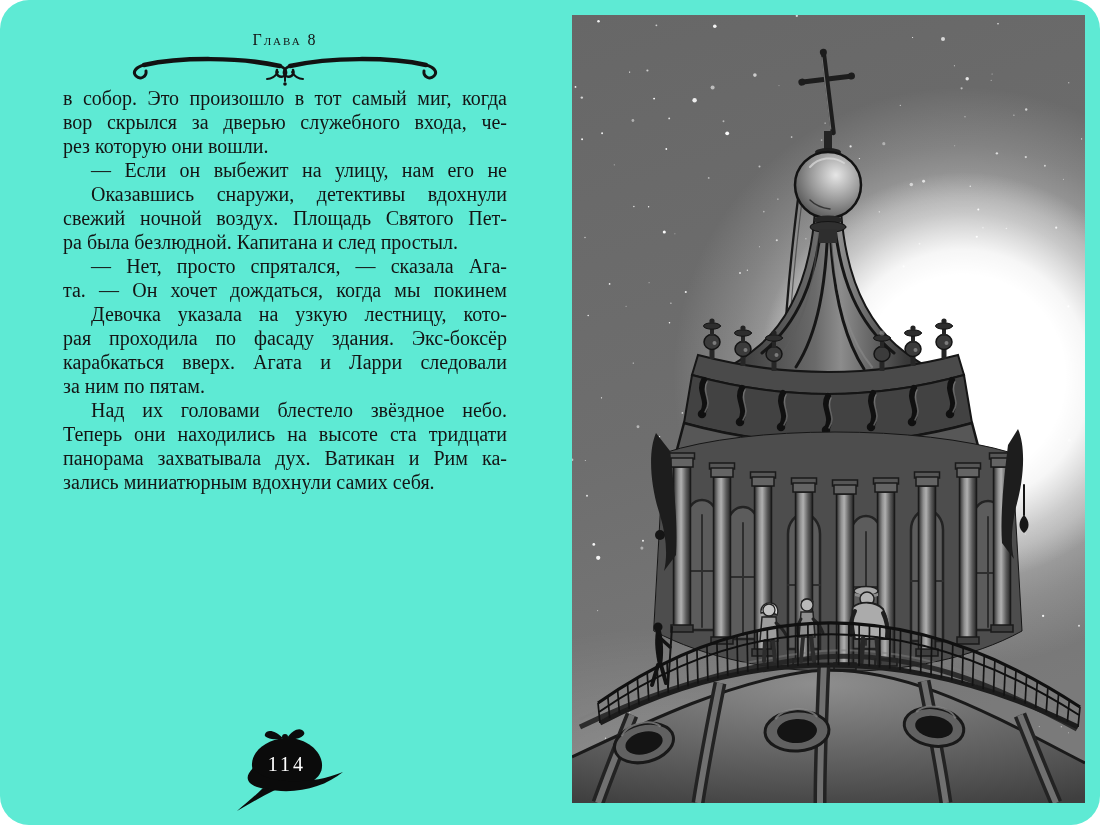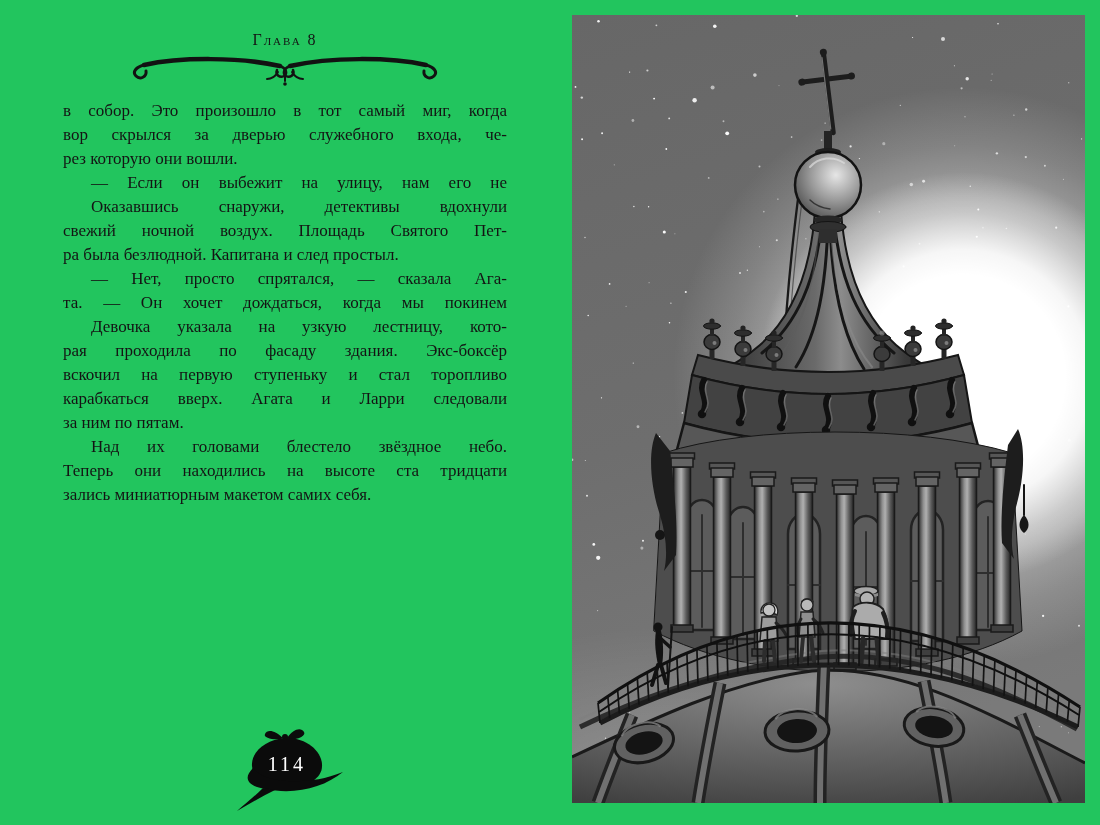--- a/index.html
+++ b/index.html
@@ -1,22 +1,22 @@
 <!DOCTYPE html>
 <html><head>
 <meta charset="utf-8">
 <style>
   html,body{margin:0;padding:0;background:#ffffff;}
-  .spread{position:relative;width:1100px;height:825px;background:#22c55e;overflow:hidden;
-          font-family:"Liberation Serif","DejaVu Serif",serif;color:#161616;}
+  .spread{position:relative;width:1100px;height:825px;background:#5eead4;overflow:hidden;
+          font-family:"Liberation Serif","DejaVu Serif",serif;color:#161616;border-radius:29px;}
   .page-left{position:absolute;left:63px;top:0;width:444px;height:825px;}
   .chapter-head{margin-top:31px;text-align:center;font-variant:small-caps;
                 font-size:16px;letter-spacing:2px;color:#141414;}
   .flourish{display:block;margin:3px auto 0 auto;}
-  .body-text{margin-top:13px;font-size:17px;line-height:24px;color:#141414;}
+  .body-text{font-size:20px;line-height:24px;color:#141414;}
   .para{margin:0;}
   .para .line{text-align:justify;text-align-last:justify;}
   .para .line.last{text-align-last:left;}
   .para .line.first-indent{padding-left:28px;}
   .pagenum-hat{position:absolute;left:168px;top:728px;}
   .illustration{position:absolute;left:572px;top:15px;}
 </style>
 </head>
 <body>
 
@@ -54,28 +54,28 @@
           <div class="line">свежий ночной воздух. Площадь Святого Пет-</div>
           <div class="line last">ра была безлюдной. Капитана и след простыл.</div>
         </div>
         <div class="para">
           <div class="line first-indent">— Нет, просто спрятался, — сказала Ага-</div>
           <div class="line">та. — Он хочет дождаться, когда мы покинем</div>
         </div>
         <div class="para">
           <div class="line first-indent">Девочка указала на узкую лестницу, кото-</div>
           <div class="line">рая проходила по фасаду здания. Экс-боксёр</div>
-          <div class="line">вскочил на первую ступеньку и стал торопливо</div>
           <div class="line">карабкаться вверх. Агата и Ларри следовали</div>
           <div class="line last">за ним по пятам.</div>
         </div>
         <div class="para">
           <div class="line first-indent">Над их головами блестело звёздное небо.</div>
           <div class="line">Теперь они находились на высоте ста тридцати</div>
-          <div class="line last">зались миниатюрным макетом самих себя.</div>
+          <div class="line">панорама захватывала дух. Ватикан и Рим ка-</div>
+          <div class="line last">зались миниатюрным вдохнули самих себя.</div>
         </div>
       </div>
 
     <svg class="pagenum-hat" width="115" height="86" viewBox="0 0 115 86">
       <g fill="#0b0b0b" stroke="none">
         <path d="M 52,10 C 44,2 36,1 34,6 C 32,10 42,12 50,11 Z"></path>
         <path d="M 56,10 C 62,1 70,-1 73,4 C 75,8 66,12 58,11 Z"></path>
         <circle cx="54" cy="9" r="3"></circle>
         <path d="M 54,10 C 34,12 20,24 21,38 C 22,52 38,60 58,59 C 78,58 92,50 91,36 C 90,22 74,9 54,10 Z"></path>
         <path d="M 22,40 C 12,50 16,58 34,61 C 64,67 92,60 112,44 C 92,52 74,54 56,53 C 40,52 28,48 22,40 Z"></path>

